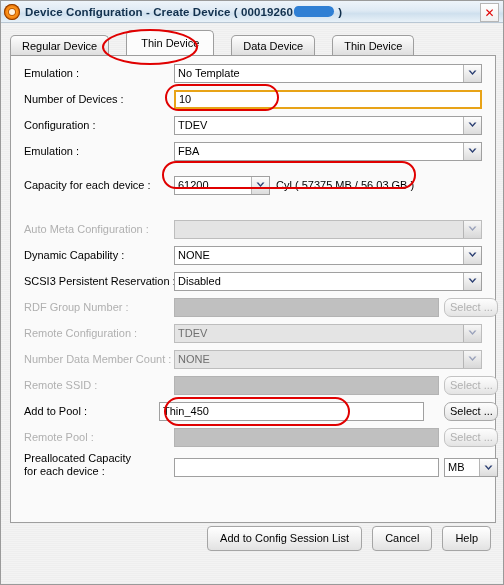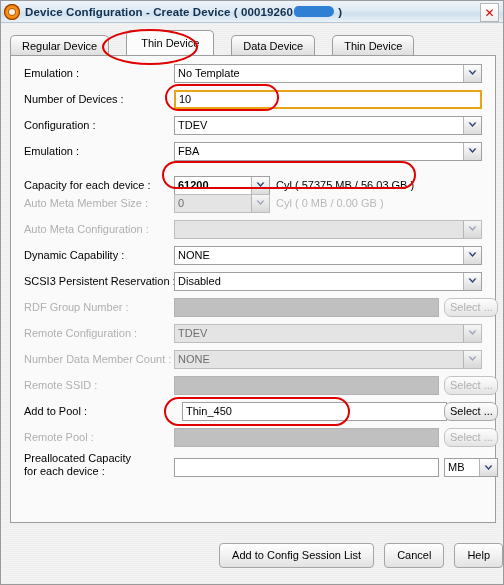--- a/index.html
+++ b/index.html
@@ -195,21 +195,22 @@
     border-radius: 50%;
     pointer-events: none;
     z-index: 9;
   }
   .annot.rounded { border-radius: 22px; }
 
   
   .footer {
     position: absolute; left: 0; bottom: 0;
     width: 502px; height: 58px;
-    display: flex; align-items: center; justify-content: flex-end;
+    display: flex; align-items: flex-start; justify-content: flex-end;
+    padding-right: 12px;
     box-sizing: border-box;
   }
   .btn {
     height: 25px;
     padding: 0 12px;
     margin-left: 10px;
     background: linear-gradient(to bottom, #ffffff 0%, #f3f3f3 45%, #e2e2e2 100%);
     border: 1px solid #a5a5a5;
     border-radius: 4px;
     font-size: 11px;
@@ -279,43 +280,31 @@
         <div class="arrow">
           <svg width="9" height="6" viewBox="0 0 9 6">
               <path d="M0.5 0.5 L4.5 5 L8.5 0.5 L6.6 0.5 L4.5 2.9 L2.4 0.5 Z" fill="#2b3f72"></path>
             </svg>
         </div>
       </div>
     </div>
 
     <div class="row" style="top:108px;margin-top:8px;">
       <div class="lbl">Capacity for each device :</div>
-      <div class="combo ctl" style="left:163px; width:96px;font-weight:bold;">
+      <div class="combo ctl" style="left:163px; width:96px;">
         <div class="val">61200</div>
         <div class="arrow">
           <svg width="9" height="6" viewBox="0 0 9 6">
               <path d="M0.5 0.5 L4.5 5 L8.5 0.5 L6.6 0.5 L4.5 2.9 L2.4 0.5 Z" fill="#2b3f72"></path>
             </svg>
         </div>
       </div>
       <div class="unit-text ctl" style="left:265px;">Cyl  ( 57375 MB / 56.03 GB )</div>
     </div>
 
-    <div class="row" style="top:134px;">
-      <div class="lbl disabled">Auto Meta Member Size :</div>
-      <div class="combo disabled ctl" style="left:163px; width:96px;">
-        <div class="val">0</div>
-        <div class="arrow">
-          <svg width="9" height="6" viewBox="0 0 9 6">
-              <path d="M0.5 0.5 L4.5 5 L8.5 0.5 L6.6 0.5 L4.5 2.9 L2.4 0.5 Z" fill="#9aa2bb"></path>
-            </svg>
-        </div>
-      </div>
-      <div class="unit-text disabled ctl" style="left:265px;">Cyl  ( 0 MB / 0.00 GB )</div>
-    </div>
 
     <div class="row" style="top:160px;">
       <div class="lbl disabled">Auto Meta Configuration :</div>
       <div class="combo disabled ctl" style="left:163px; width:308px;">
         <div class="val"></div>
         <div class="arrow">
           <svg width="9" height="6" viewBox="0 0 9 6">
               <path d="M0.5 0.5 L4.5 5 L8.5 0.5 L6.6 0.5 L4.5 2.9 L2.4 0.5 Z" fill="#9aa2bb"></path>
             </svg>
         </div>
@@ -377,21 +366,21 @@
     </div>
 
     <div class="row" style="top:316px;">
       <div class="lbl disabled">Remote SSID :</div>
       <div class="textfield disabled-gray ctl" style="left:163px; width:265px;"></div>
       <div class="select-btn disabled ctl" style="left:433px; width:54px;">Select ...</div>
     </div>
 
     <div class="row" style="top:342px;">
       <div class="lbl">Add to Pool :</div>
-      <div class="textfield ctl" style="left:171px; width:265px;">Thin_450</div>
+      <div class="textfield ctl" style="left:148px; width:265px;">Thin_450</div>
       <div class="select-btn ctl" style="left:433px; width:54px;">Select ...</div>
     </div>
 
     <div class="row" style="top:368px;">
       <div class="lbl disabled">Remote Pool :</div>
       <div class="textfield disabled-gray ctl" style="left:163px; width:265px;"></div>
       <div class="select-btn disabled ctl" style="left:433px; width:54px;">Select ...</div>
     </div>
 
     <div class="row" style="top:394px; height:34px;">

